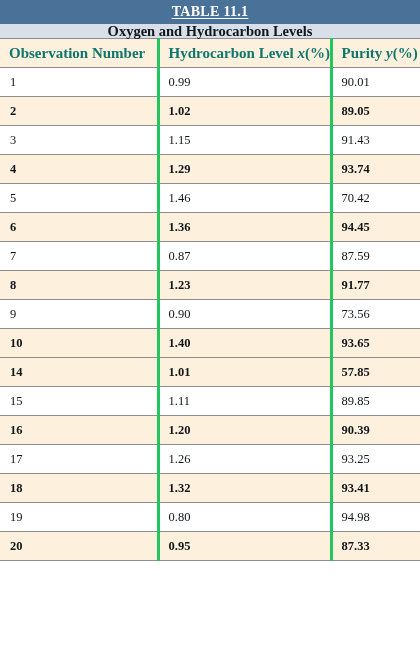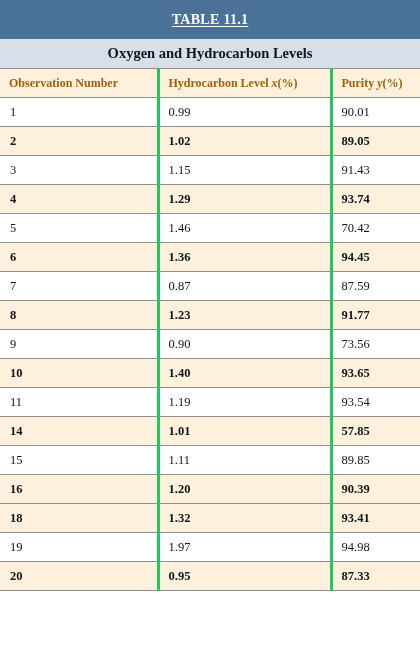--- a/index.html
+++ b/index.html
@@ -14,38 +14,38 @@
     overflow: hidden;
   }
 
   .table-wrap {
     width: 420px;
     box-sizing: border-box;
   }
 
   
   .title-band {
-    height: 39px;
+    height: 24px;
     background: #4a7298;
     display: flex;
     align-items: center;
     justify-content: center;
   }
   .title-band .title-text {
     color: #ffffff;
     font-weight: bold;
     font-size: 14px;
     letter-spacing: 0.3px;
     text-decoration: underline;
     text-underline-offset: 2px;
   }
 
   
   .subtitle-band {
-    height: 29px;
+    height: 14px;
     background: #d9dfe8;
     display: flex;
     align-items: center;
     justify-content: center;
   }
   .subtitle-band .subtitle-text {
     color: #11161c;
     font-weight: bold;
     font-size: 14.5px;
   }
@@ -74,23 +74,23 @@
     white-space: nowrap;
   }
   
   table.data-table th.sep,
   table.data-table td.sep {
     border-left: 3px solid #22c55e;
   }
 
   table.data-table thead th {
     background: #fdf0dc;
-    color: #a16207;
-    font-weight: bold;
-    font-size: 12px;
+    color: #0f766e;
+    font-weight: bold;
+    font-size: 15px;
     height: 28px;
     border-top: 1px solid #8e8e8e;
     border-bottom: 1px solid #8e8e8e;
   }
   table.data-table thead th .var {
     font-style: italic;
   }
 
   table.data-table tbody tr.row-odd  td { background: #ffffff; }
   table.data-table tbody tr.row-even td { background: #fdf0dc; }
@@ -176,48 +176,48 @@
         <tr class="row-odd">
           <td class="col-obs">9</td>
           <td class="col-hydro sep">0.90</td>
           <td class="col-pur sep">73.56</td>
         </tr>
         <tr class="row-even">
           <td class="col-obs">10</td>
           <td class="col-hydro sep">1.40</td>
           <td class="col-pur sep">93.65</td>
         </tr>
-        <tr class="row-odd">
-          <td class="col-obs">11</td>
-          <td class="col-hydro sep">1.19</td>
-          <td class="col-pur sep">93.54</td>
-        </tr>
         <tr class="row-even">
           <td class="col-obs">14</td>
           <td class="col-hydro sep">1.01</td>
           <td class="col-pur sep">57.85</td>
         </tr>
         <tr class="row-odd">
           <td class="col-obs">15</td>
           <td class="col-hydro sep">1.11</td>
           <td class="col-pur sep">89.85</td>
         </tr>
         <tr class="row-even">
           <td class="col-obs">16</td>
           <td class="col-hydro sep">1.20</td>
           <td class="col-pur sep">90.39</td>
         </tr>
+        <tr class="row-odd">
+          <td class="col-obs">17</td>
+          <td class="col-hydro sep">1.26</td>
+          <td class="col-pur sep">93.25</td>
+        </tr>
         <tr class="row-even">
           <td class="col-obs">18</td>
           <td class="col-hydro sep">1.32</td>
           <td class="col-pur sep">93.41</td>
         </tr>
         <tr class="row-odd">
           <td class="col-obs">19</td>
-          <td class="col-hydro sep">1.97</td>
+          <td class="col-hydro sep">0.80</td>
           <td class="col-pur sep">94.98</td>
         </tr>
         <tr class="row-even">
           <td class="col-obs">20</td>
           <td class="col-hydro sep">0.95</td>
           <td class="col-pur sep">87.33</td>
         </tr>
       </tbody>
   </table>
 

